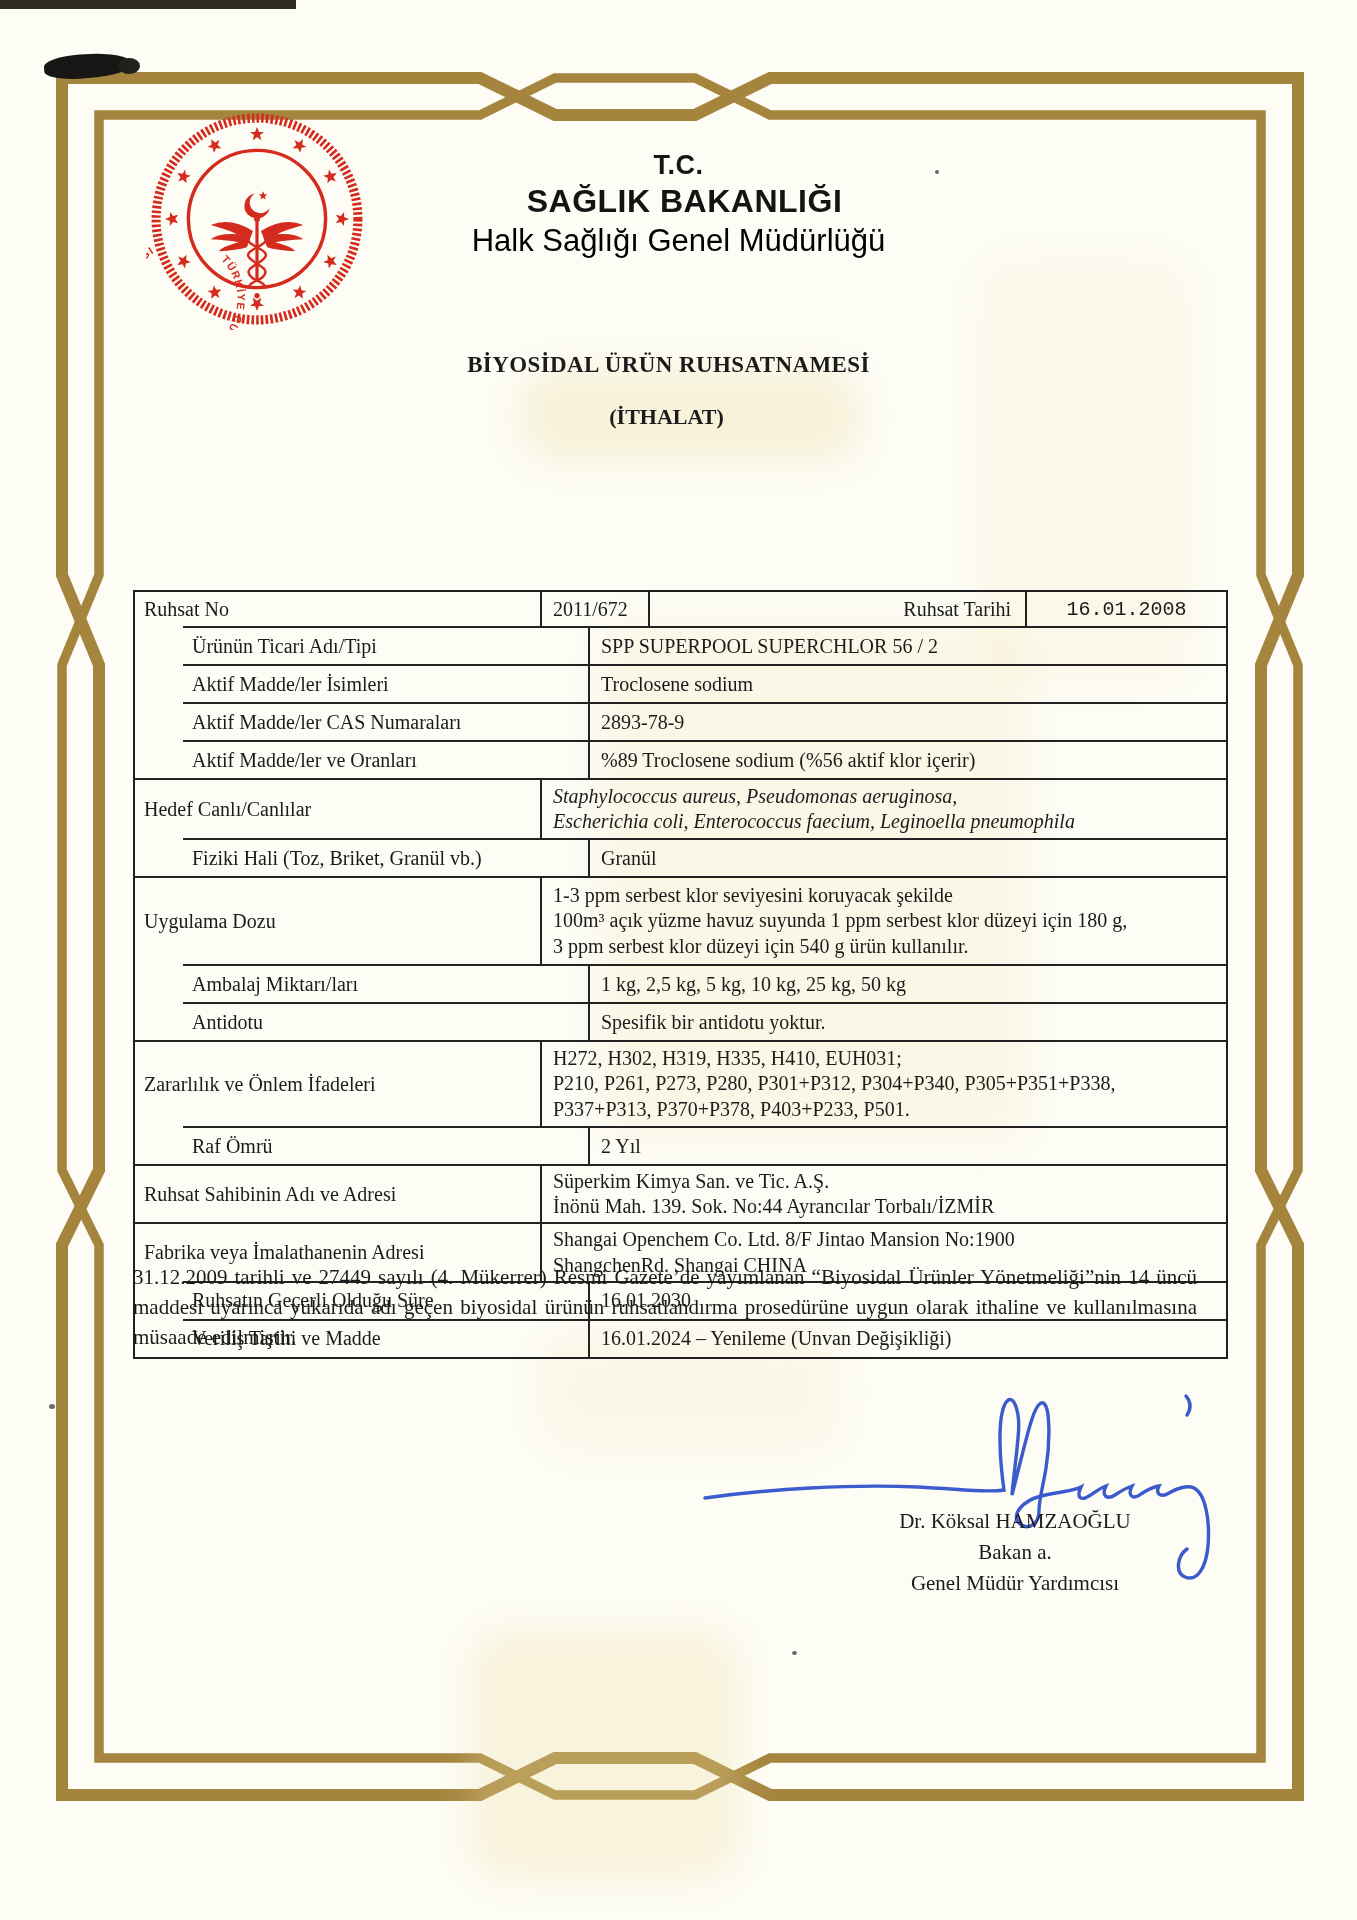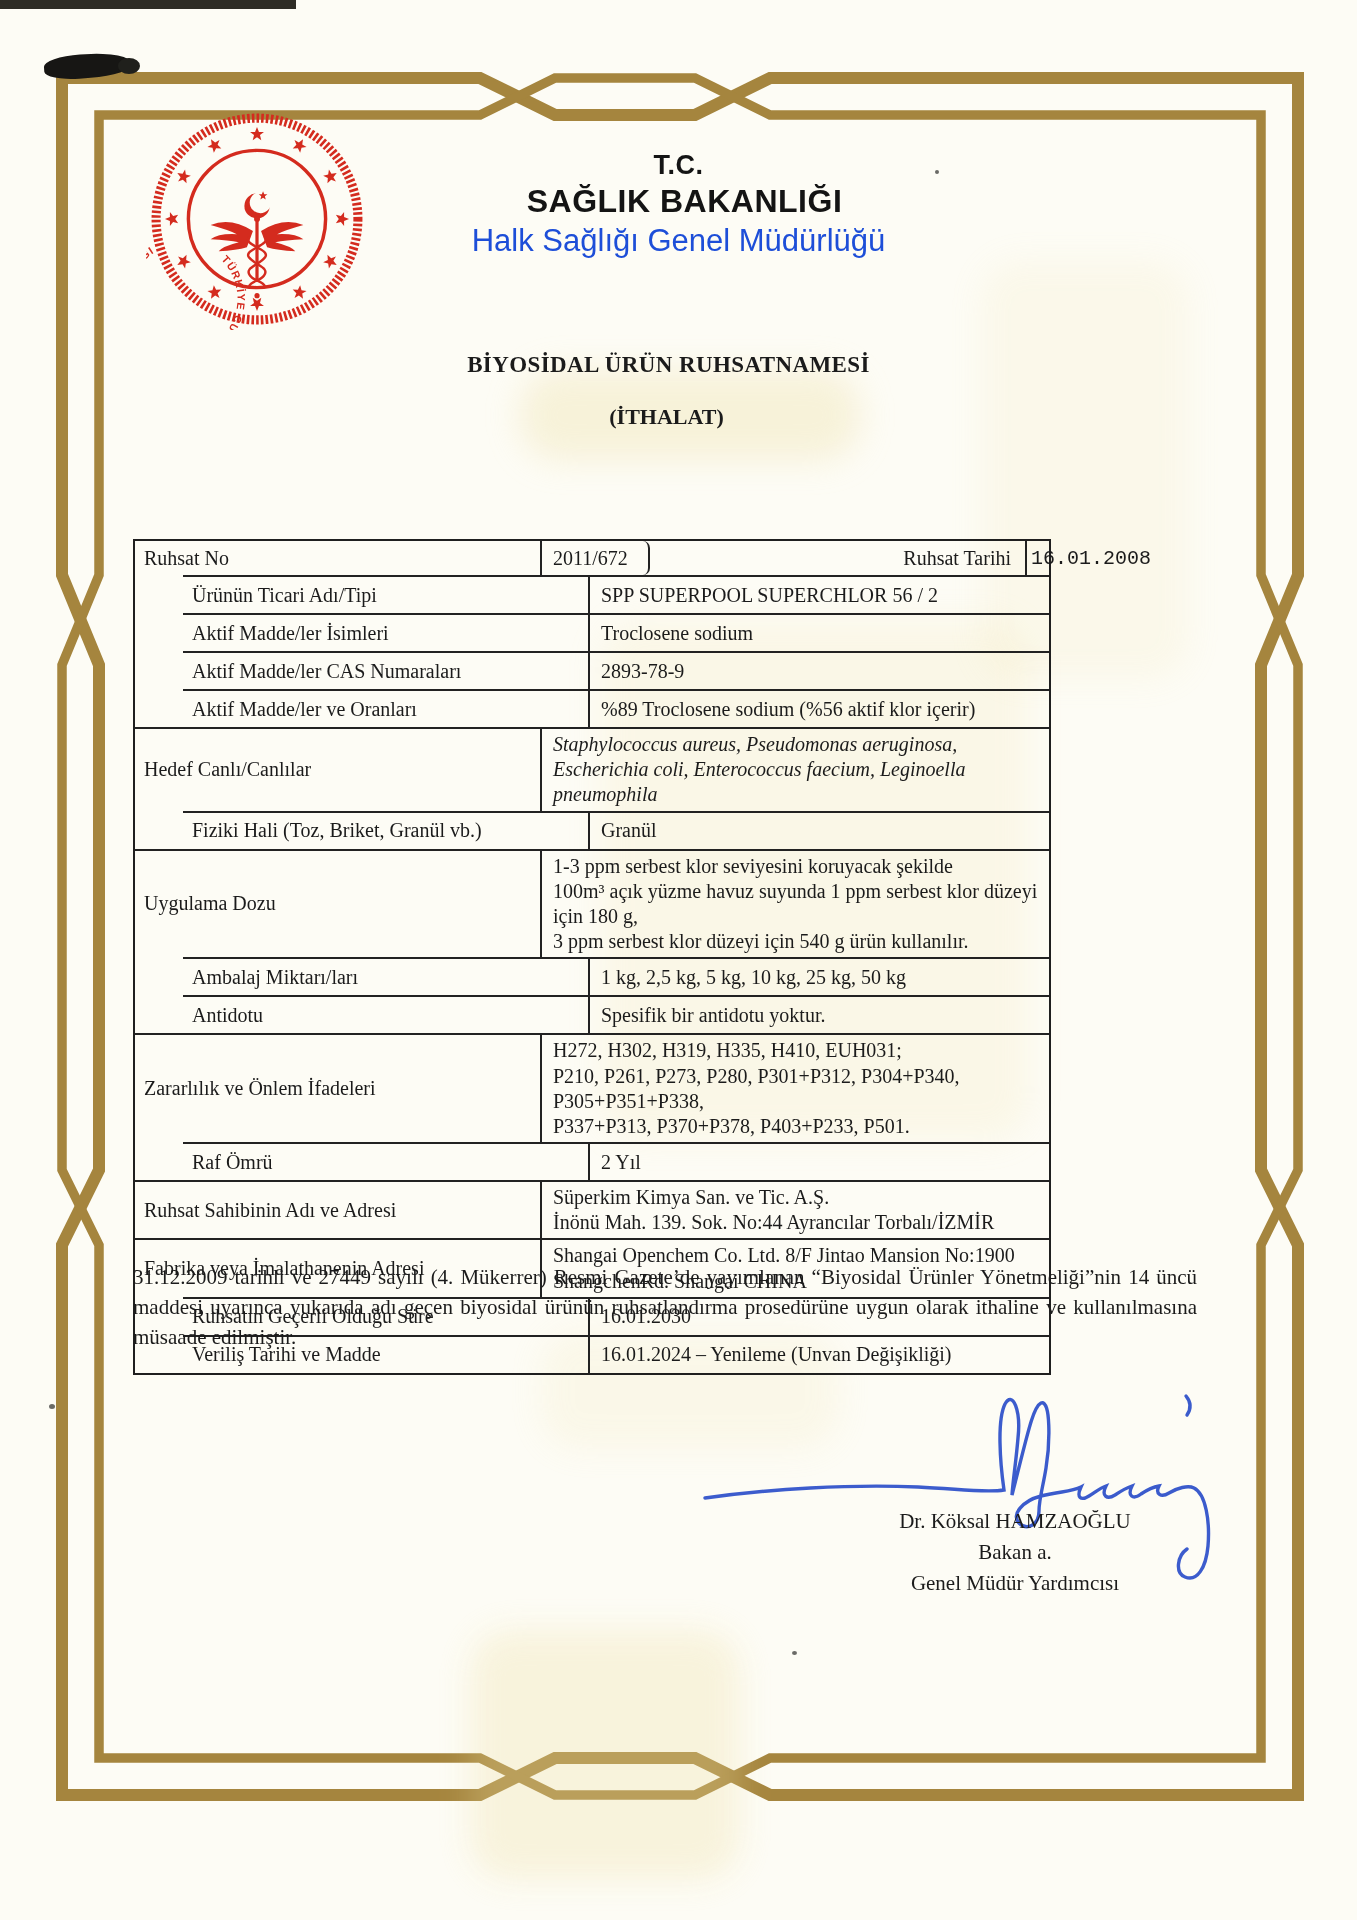--- a/index.html
+++ b/index.html
@@ -9,30 +9,30 @@
     font-family:"Liberation Serif", serif;
     color:#1b1b1b;
   }
   .abs{position:absolute;}
   
   .tint{position:absolute;background:rgba(236,222,160,.33);filter:blur(16px);border-radius:40px;pointer-events:none;}
   
   .hdr{left:0;right:0;top:150px;text-align:center;font-family:"Liberation Sans",sans-serif;color:#141414;}
   .hdr .l1{font-size:27px;font-weight:bold;letter-spacing:.5px;}
   .hdr .l2{font-size:32px;font-weight:bold;letter-spacing:.5px;margin-top:2px;margin-left:12px;}
-  .hdr .l3{font-size:31px;font-weight:400;margin-top:3px;color:#1d4ed8;}
+  .hdr .l3{font-size:31px;font-weight:400;margin-top:3px;color:#000000;}
   .title{left:0;right:20px;top:352px;text-align:center;font-weight:bold;font-size:23px;letter-spacing:.4px;}
   .subtitle{left:0;right:24px;top:404px;text-align:center;font-weight:bold;font-size:22px;}
   
-  .tbl{left:133px;top:539px;width:918px;border:2.5px solid #1f1f1f;box-sizing:border-box;font-size:20px;}
+  .tbl{left:133px;top:590px;width:1095px;border:2.5px solid #1f1f1f;box-sizing:border-box;font-size:20px;}
   .trow{display:flex;align-items:stretch;}
   .trow + .trow{border-top:2px solid #222;}
   .cl{width:407px;flex:0 0 auto;border-right:2px solid #222;padding:3px 4px 3px 9px;display:flex;align-items:center;box-sizing:border-box;}
   .cv{flex:1 1 auto;padding:3px 8px 3px 11px;display:flex;align-items:center;box-sizing:border-box;}
-  .c1{width:108px;flex:0 0 auto;border-right:2px solid #222;padding:3px 4px 3px 11px;display:flex;align-items:center;box-sizing:border-box;border-radius:7px;}
+  .c1{width:108px;flex:0 0 auto;border-right:2px solid #222;padding:3px 4px 3px 11px;display:flex;align-items:center;box-sizing:border-box;}
   .c2{width:377px;flex:0 0 auto;border-right:2px solid #222;padding:3px 14px 3px 6px;display:flex;align-items:center;justify-content:flex-end;box-sizing:border-box;}
   .c3{flex:1;display:flex;align-items:center;justify-content:center;padding:3px 4px;box-sizing:border-box;font-family:Liberation Mono, monospace;}
   .pre{white-space:pre-line;line-height:1.26;}
   .ital{font-style:italic;}
   .r-s{min-height:36px;margin-left:48px;}
   .r0{min-height:34px;}
   .r-hedef{min-height:58px;}
   .r-dozu{min-height:86px;}
   .r-zarar{min-height:84px;}
   .r-addr{min-height:50px;}

